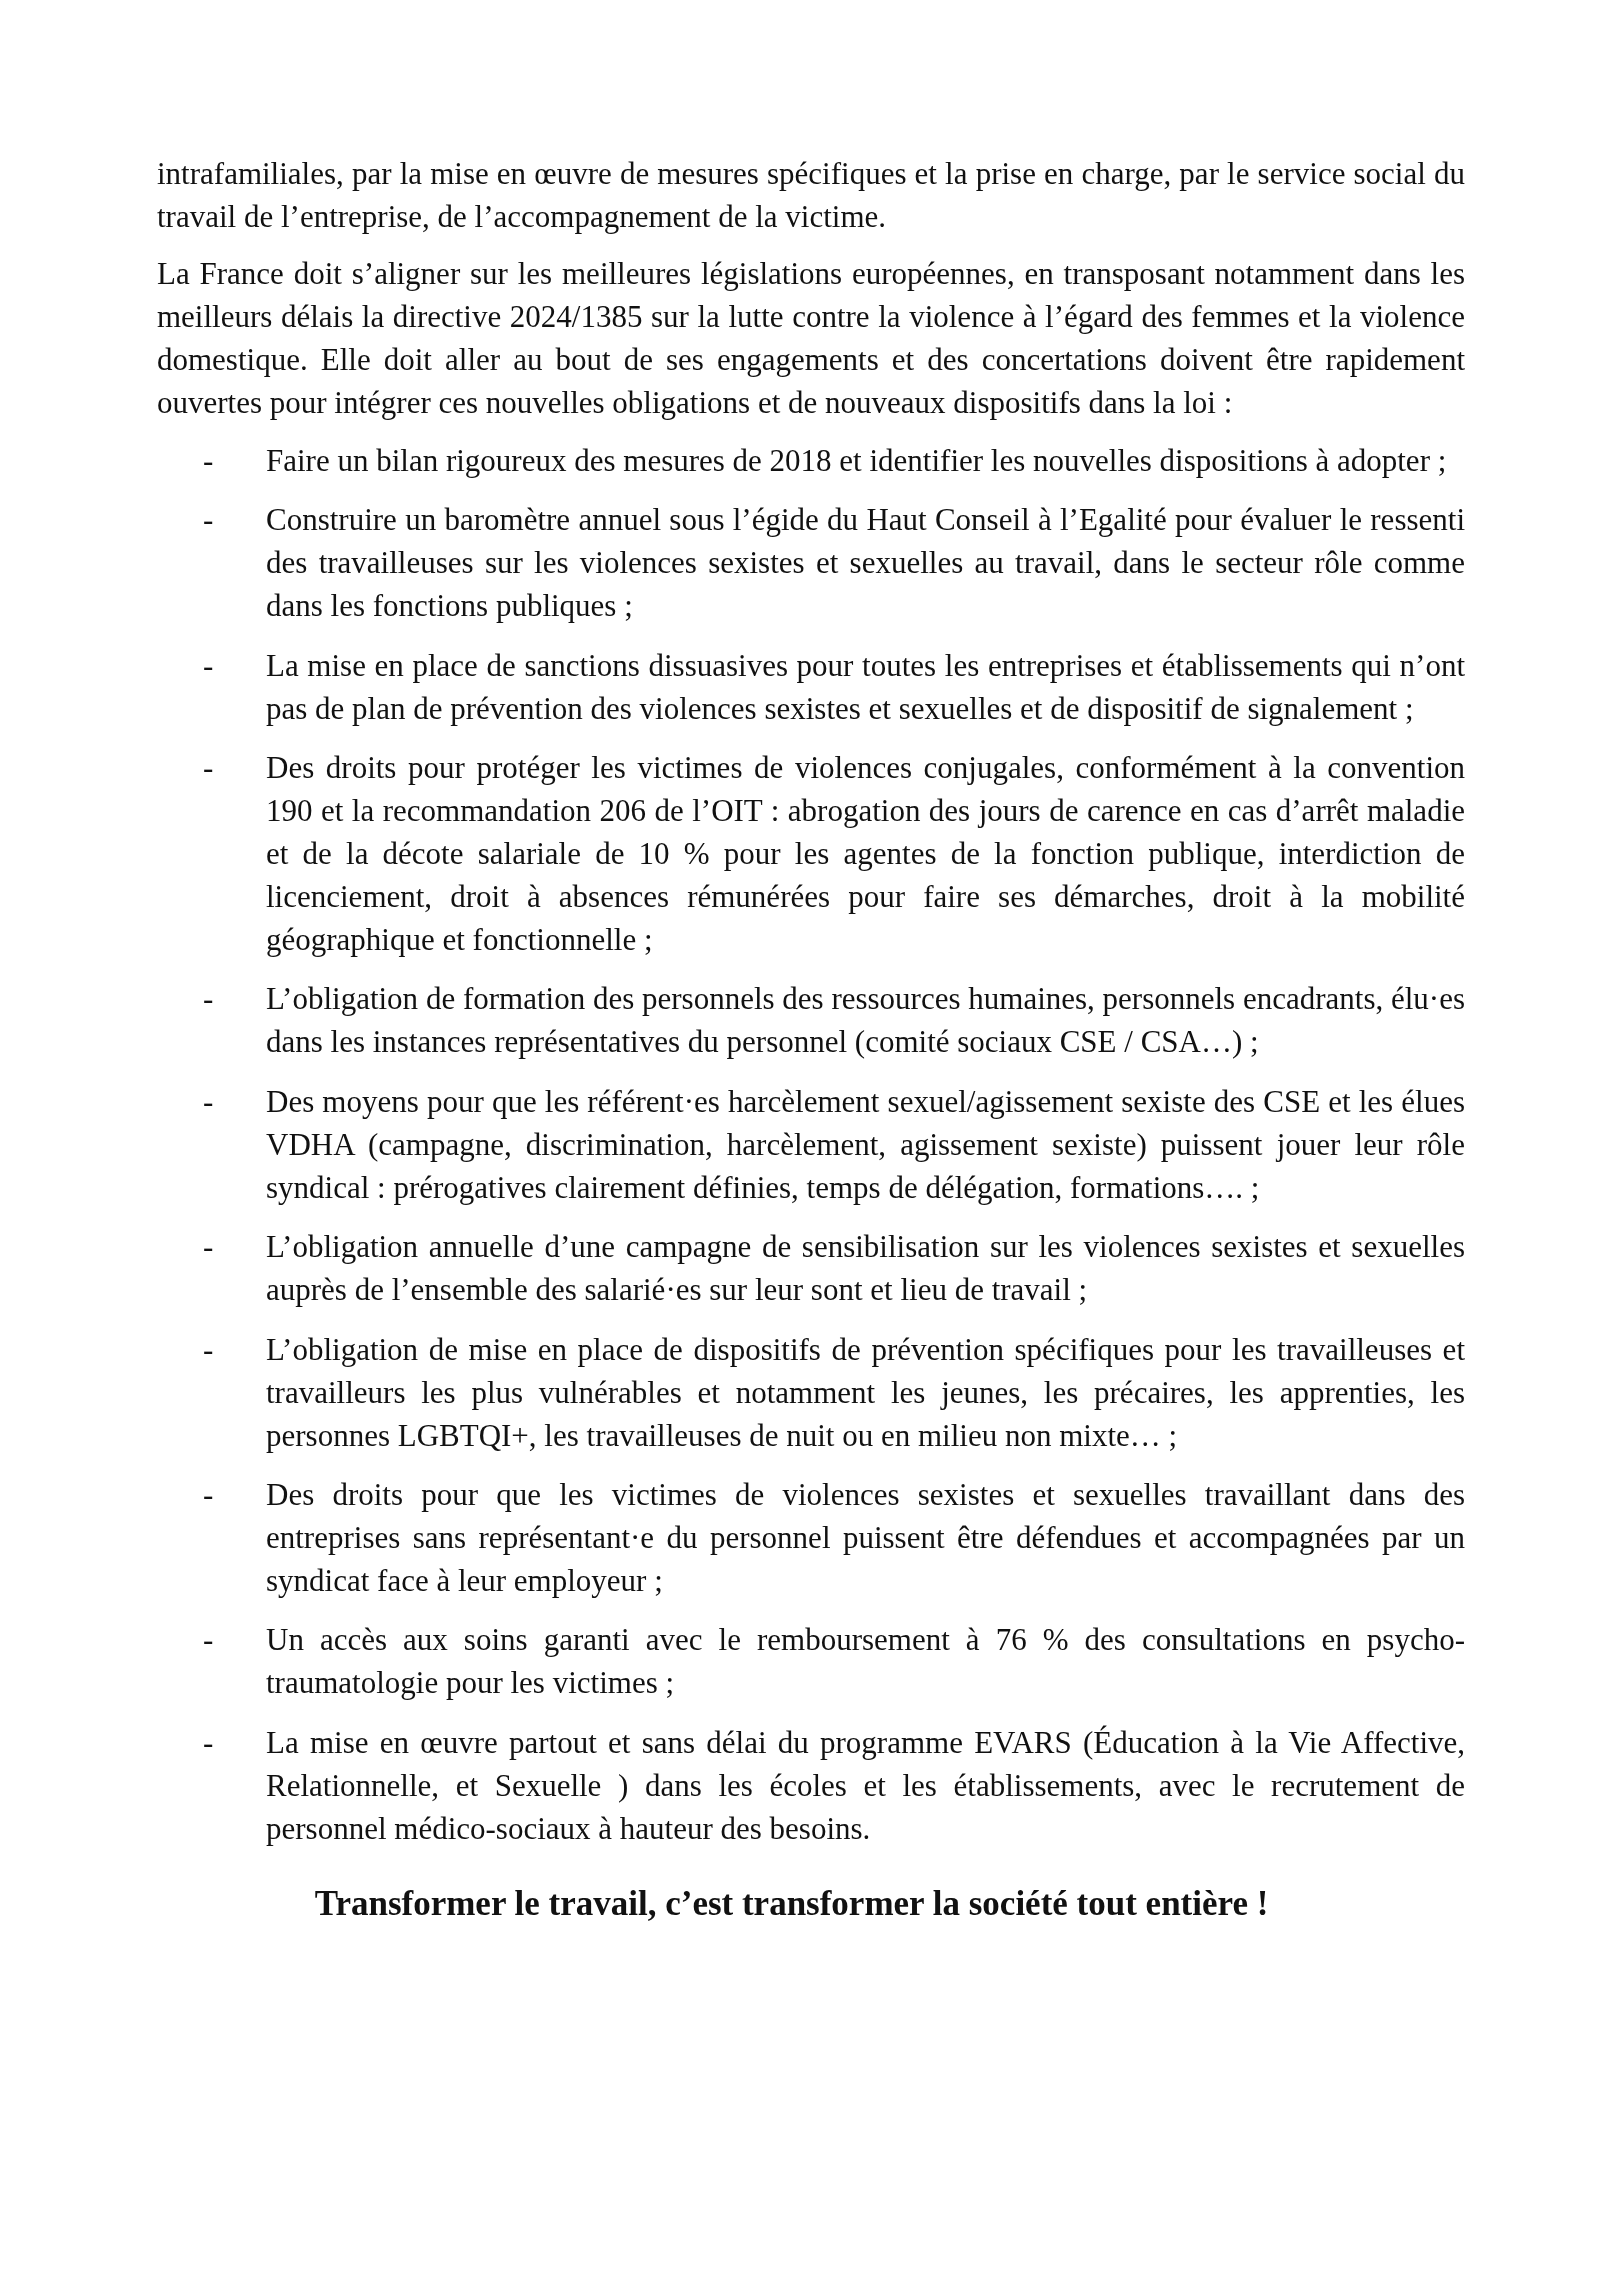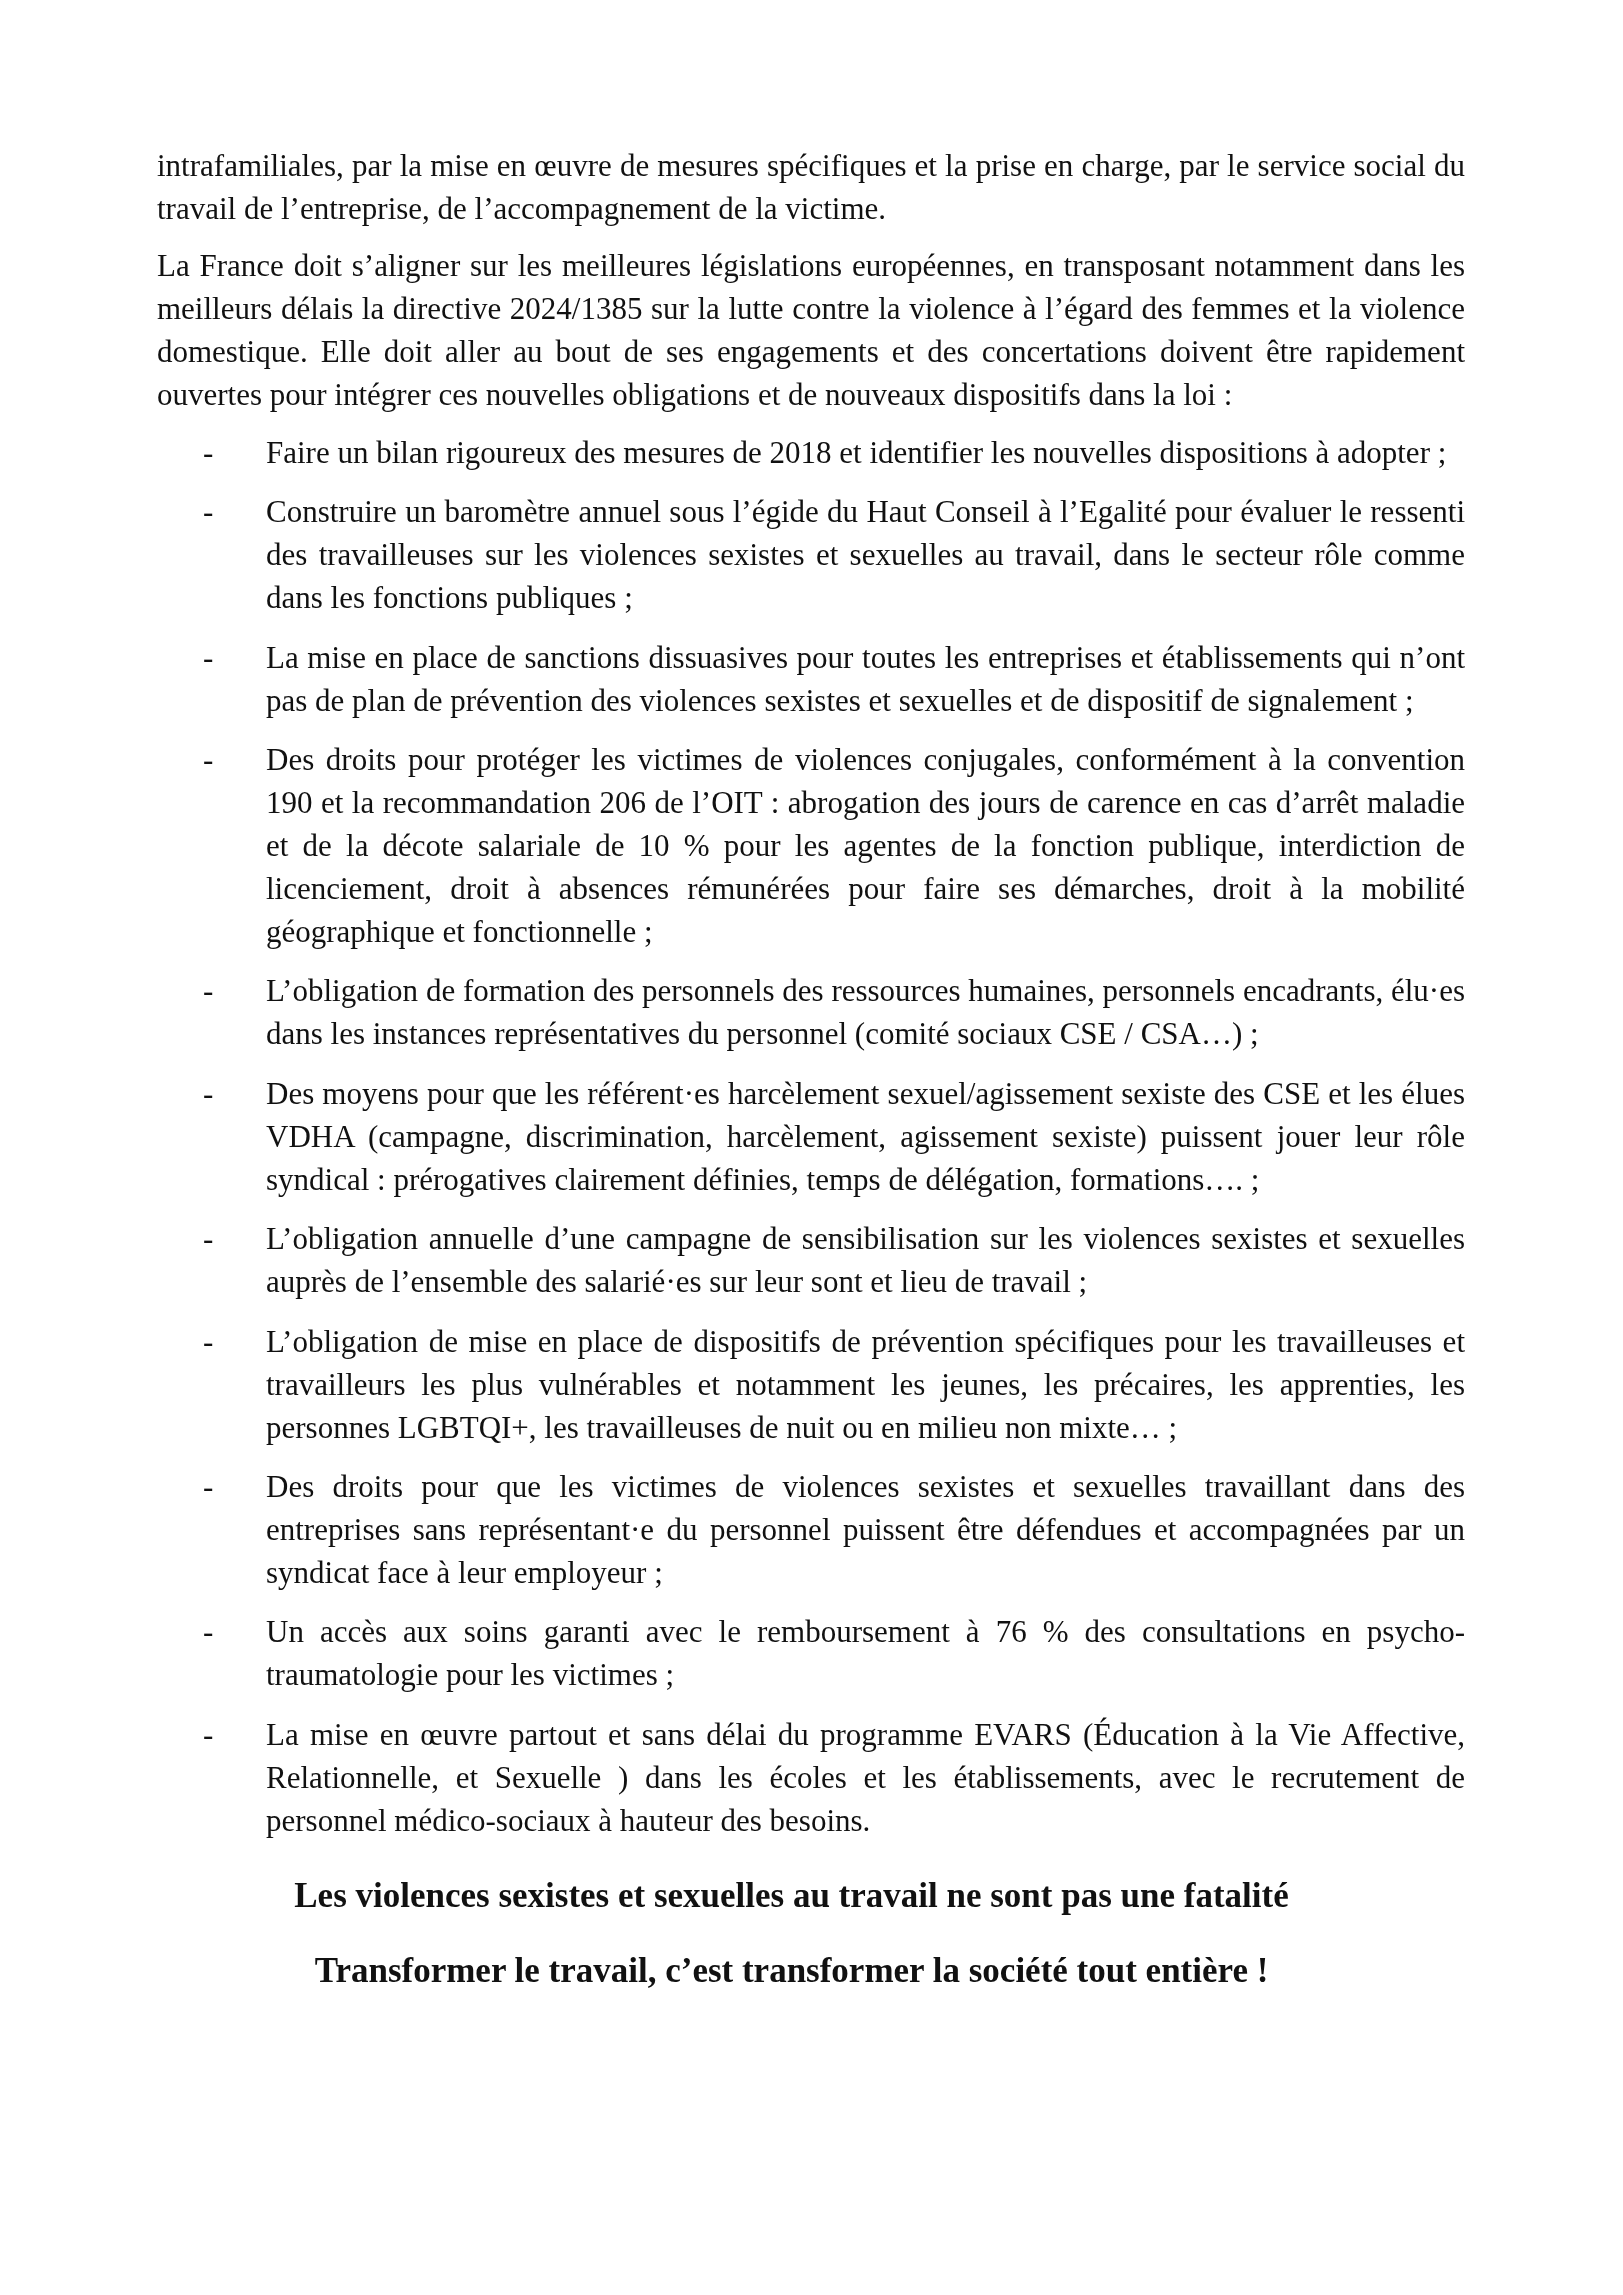--- a/index.html
+++ b/index.html
@@ -11,21 +11,21 @@
       width: 1623px;
       height: 2295px;
       position: relative;
       overflow: hidden;
       font-family: "Liberation Serif", "DejaVu Serif", serif;
       color: #111111;
     }
     .page {
       position: absolute;
       left: 157px;
-      top: 144px;
+      top: 152px;
       width: 1308px;
     }
     .para {
       font-size: 31px;
       line-height: 43px;
       text-align: justify;
       margin: 0 0 14.4px 0;
     }
     .para.first {
       margin-bottom: 14.4px;
@@ -113,17 +113,16 @@
       <span class="bullet-dash">-</span>
       <span class="bullet-text">Un accès aux soins garanti avec le remboursement à 76 % des consultations en psycho-traumatologie pour les victimes ;</span>
     </li>
     <li class="bullet">
       <span class="bullet-dash">-</span>
       <span class="bullet-text">La mise en œuvre  partout et sans délai du  programme EVARS (Éducation à la Vie Affective, Relationnelle, et Sexuelle ) dans les écoles et les établissements, avec le recrutement de personnel médico-sociaux à hauteur des besoins.</span>
     </li>
   </ul>
 
   <div class="slogans">
-    <p class="slogan">Les violences sexistes et sexuelles au travail ne sont pas une fatalité</p>
     <p class="slogan">Transformer le travail, c’est transformer la société tout entière !</p>
   </div>
 </div>
 
 
 </body></html>

